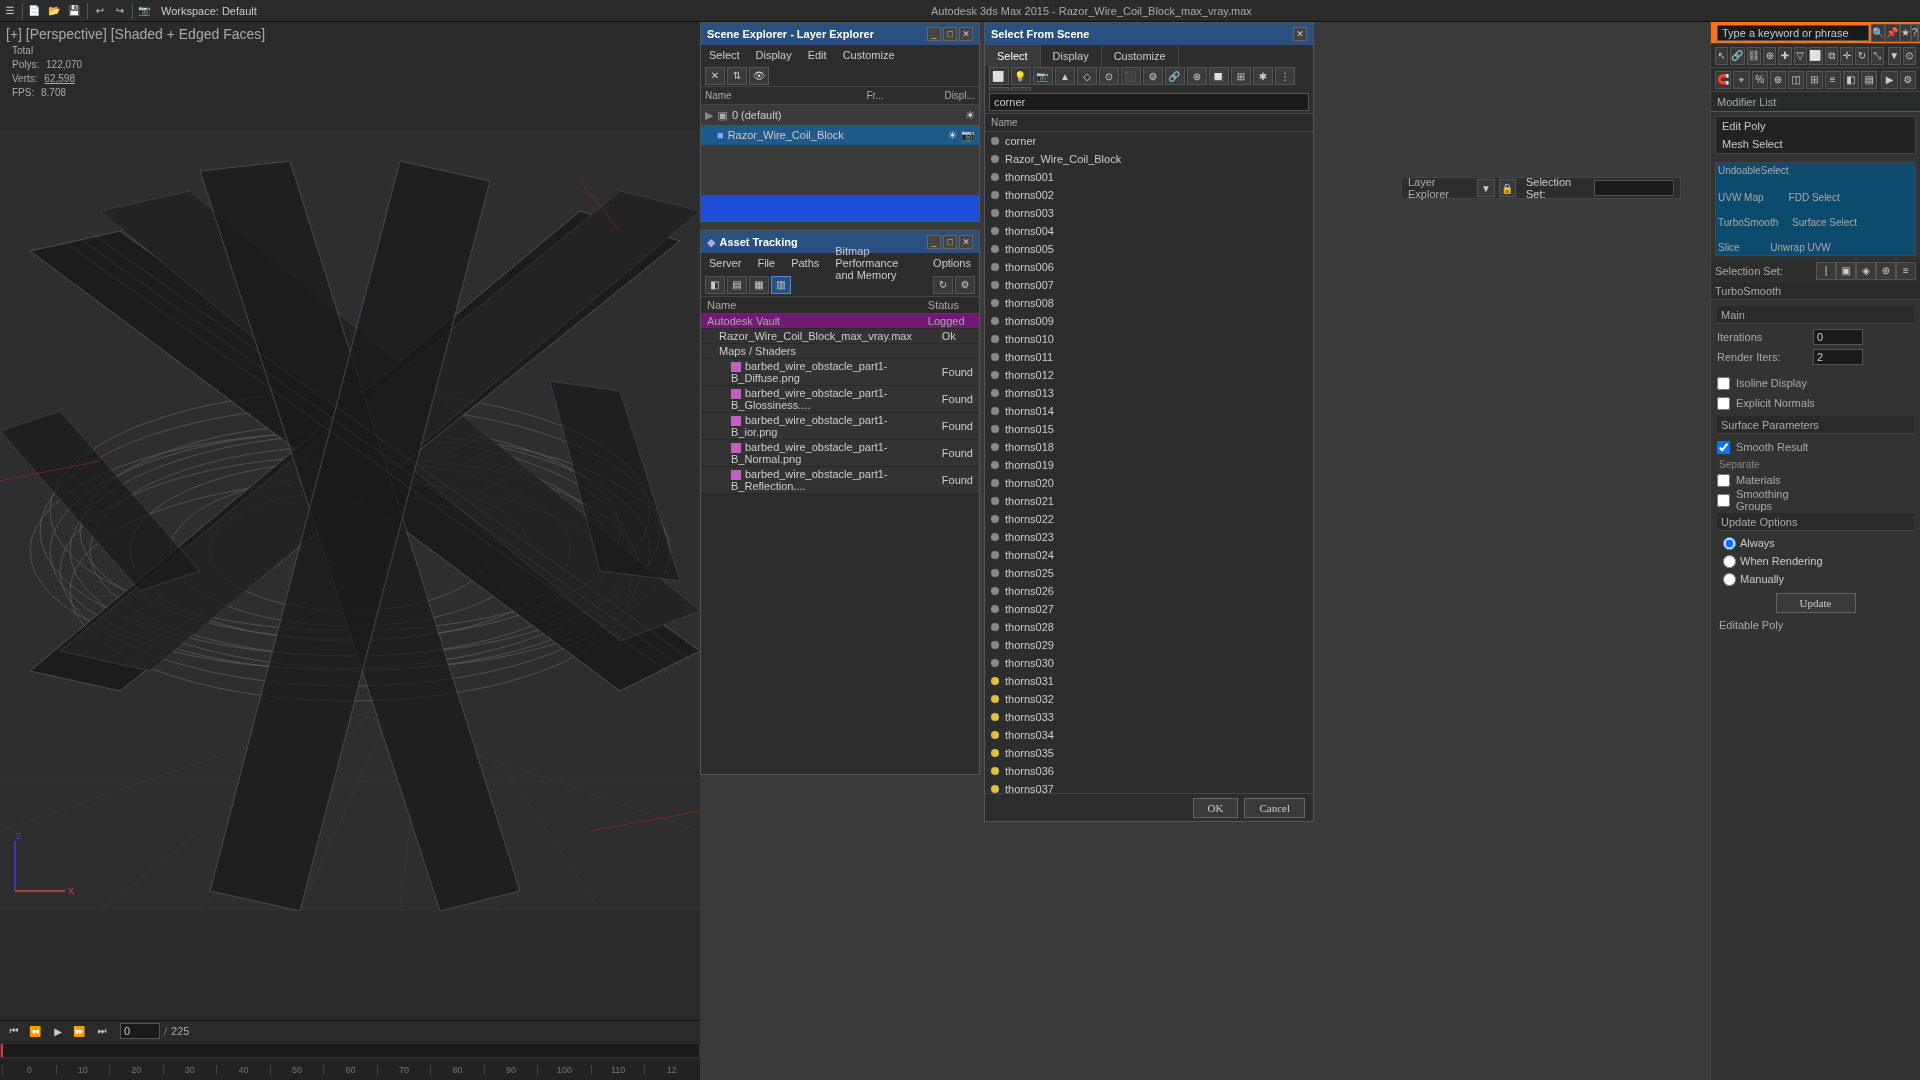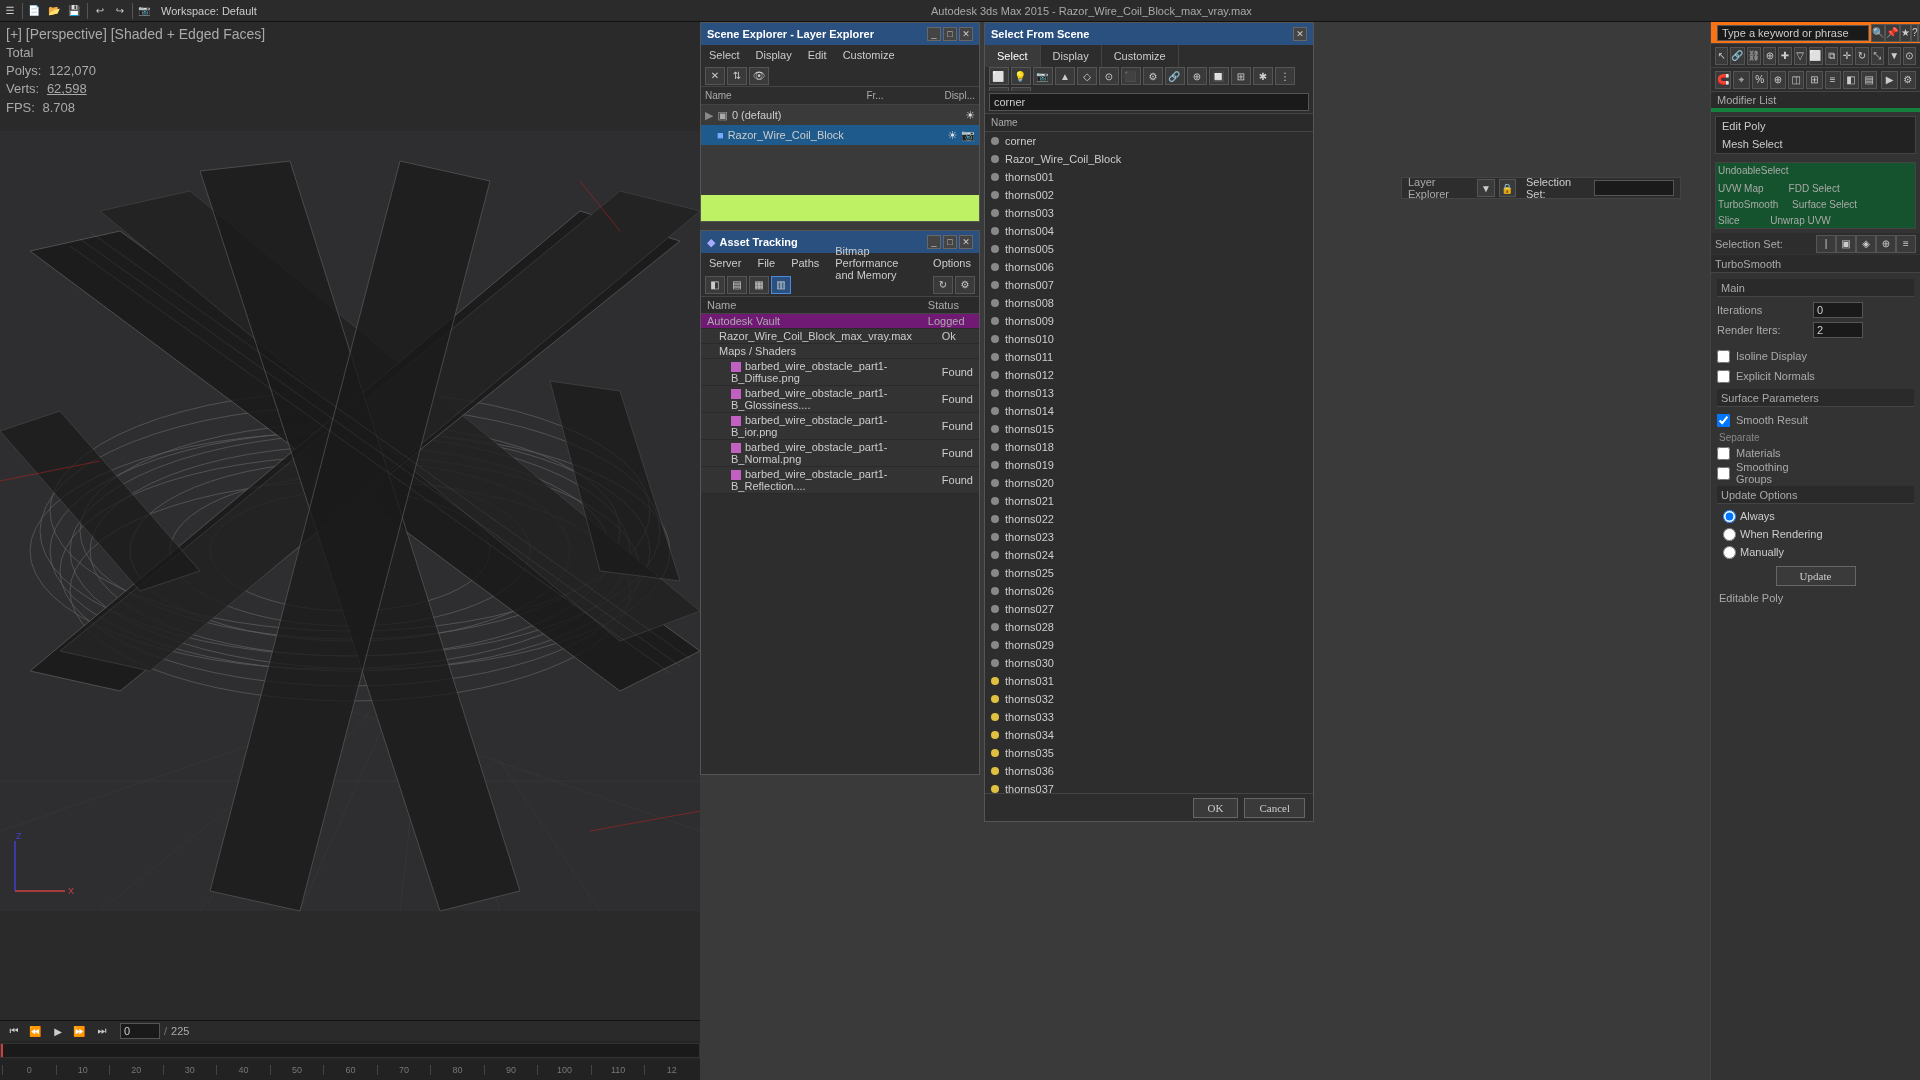--- a/index.html
+++ b/index.html
@@ -60,23 +60,23 @@
     .viewport-label {
       position: absolute;
       top: 4px; left: 6px;
       color: #aaa;
       font-size: 14px;
       z-index: 10;
       pointer-events: none;
     }
     .viewport-stats {
       position: absolute;
-      top: 22px; left: 6px;
+      top: 22px; left: 12px;
       color: #aaa;
-      font-size: 13px;
+      font-size: 10px;
       z-index: 10;
       line-height: 1.4;
       pointer-events: none;
     }
 
     
     .timeline {
       position: absolute;
       bottom: 0; left: 0;
       width: 700px;
@@ -118,21 +118,21 @@
       border-left: 1px solid #444;
     }
 
     
     .scene-explorer {
       position: absolute;
       top: 22px;
       left: 700px;
       width: 280px;
       height: 200px;
-      background: #bef264;
+      background: #1d4ed8;
       border: 1px solid #555;
       z-index: 50;
     }
     .panel-titlebar {
       background: #2a5080;
       height: 22px;
       display: flex;
       align-items: center;
       justify-content: space-between;
       padding: 0 6px;
@@ -376,21 +376,21 @@
       height: 22px;
       padding: 0 6px;
       border-bottom: 1px solid #444;
     }
     .mod-title {
       background: #2a2a2a;
       height: 20px;
       display: flex;
       align-items: center;
       padding: 0 6px;
-      border-bottom: 4px solid #15803d;
+      border-bottom: 1px solid #15803d;
     }
     .mod-section-title {
       font-size: 11px;
       color: #aaa;
     }
     .mod-stack {
       background: #222;
       border: 1px solid #444;
       margin: 4px;
       overflow-y: auto;
@@ -1059,21 +1059,21 @@
 
   <div class="mod-stack">
     <div class="mod-stack-item">
       <span>Edit Poly</span>
     </div>
     <div class="mod-stack-item">
       <span>Mesh Select</span>
     </div>
   </div>
 
-  <div style="background:#14532d;border:1px solid #444;margin:4px;display:flex;flex-wrap:wrap;gap:5px;padding:2px;">
+  <div style="background:#0c4a6e;border:1px solid #444;margin:4px;display:flex;flex-wrap:wrap;gap:14px;padding:2px;">
     <div style="font-size:10px;color:#aaa;width:100%;margin-bottom:2px;">UndoableSelect</div>
     <div style="font-size:10px;color:#aaa;width:100%;">UVW Map &nbsp;&nbsp;&nbsp;&nbsp;&nbsp;&nbsp;&nbsp; FDD Select</div>
     <div style="font-size:10px;color:#aaa;width:100%;">TurboSmooth &nbsp;&nbsp;&nbsp; Surface Select</div>
     <div style="font-size:10px;color:#aaa;width:100%;">Slice &nbsp;&nbsp;&nbsp;&nbsp;&nbsp;&nbsp;&nbsp;&nbsp;&nbsp; Unwrap UVW</div>
   </div>
 
   <div class="quick-access">
     <span style="font-size:11px;color:#aaa;">Selection Set:</span>
     <div style="flex:1"></div>
     <div class="mod-icon-btn">|</div>

